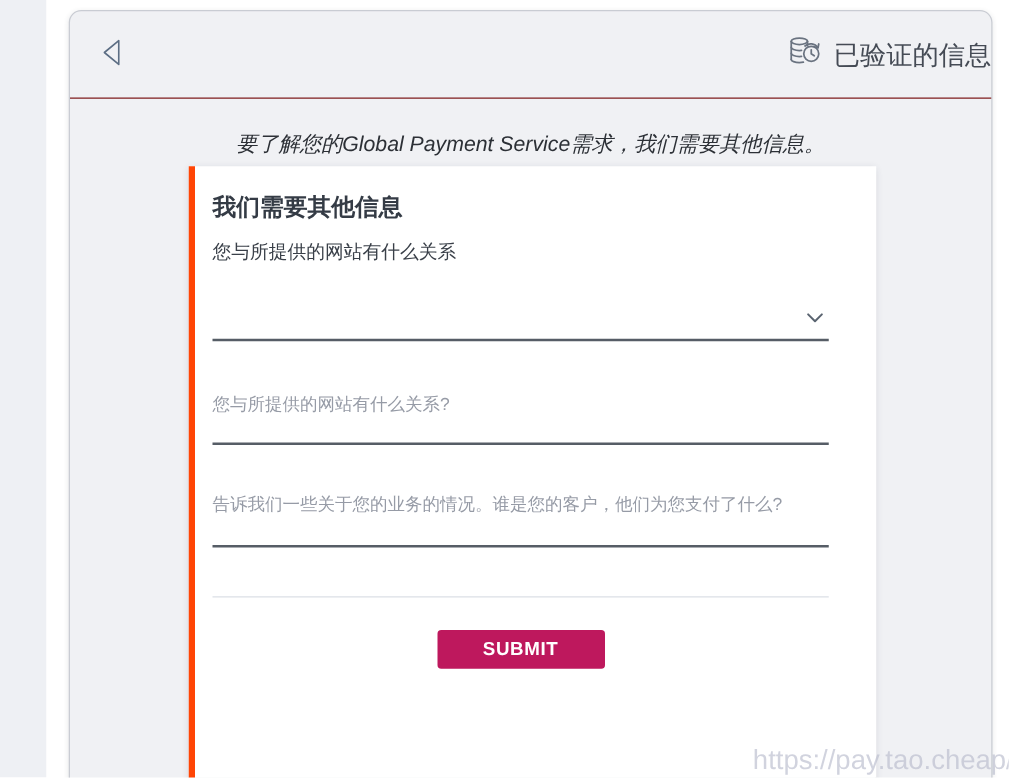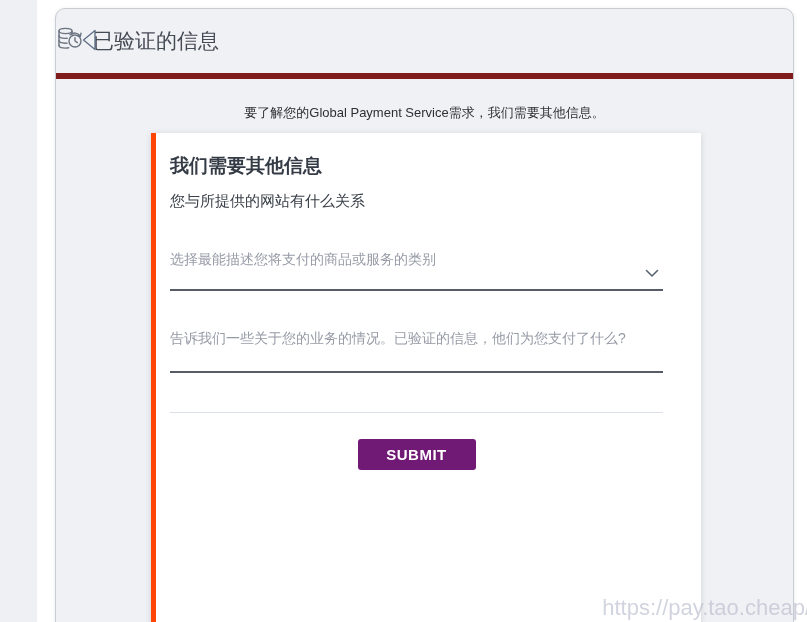--- a/index.html
+++ b/index.html
@@ -15,38 +15,38 @@
   }
   .panel {
     position: absolute; left: 55px; top: 8px; width: 739px; height: 790px;
     background: #f0f1f4;
     border: 1px solid #c9ccd3;
     border-radius: 10px;
     box-shadow: 0 1px 4px rgba(40,45,60,0.10);
   }
   .panel-header {
     position: relative; height: 70px;
-    border-bottom: 6px solid #7f1d1d;
-    display: flex; align-items: center; justify-content: flex-start;
+    border-bottom: 1px solid #7f1d1d;
+    display: flex; align-items: center; justify-content: flex-end;
   }
   .back-button {
     position: absolute; left: 20px; top: 50%;
     transform: translateY(-50%);
     width: 30px; height: 30px;
     background: transparent; border: none; cursor: pointer;
     display: flex; align-items: center; justify-content: center;
   }
   .header-title {
     display: flex; align-items: center; gap: 9px;
     font-size: 21px; color: #454b55;
   }
   .intro {
     margin-top: 25px;
     text-align: center;
-    font-size: 13px; color: #2c3036;
+    font-size: 17px; color: #2c3036; font-style: italic;
   }
   .card {
     position: absolute; left: 95px; top: 124px;
     width: 550px; height: 660px;
     background: #ffffff;
     border-left: 5px solid #ff4505;
     box-shadow: 0 1px 6px rgba(50,55,80,0.16);
     padding: 20px 38px 0 14px;
   }
   .card-title { font-size: 19px; font-weight: bold; color: #343b45; }
@@ -68,22 +68,22 @@
   .field-3 { margin-top: 38px; }
   .field-3 .field-line { height: 26px; }
   .chevron { position: absolute; right: 4px; bottom: 9px; }
   .soft-divider {
     margin-top: 39px;
     border-top: 1px solid #dbe0e6;
   }
   .submit-button {
     display: block;
     margin: 26px auto 0 auto;
-    width: 118px; height: 31px;
-    background: #701a75; color: #ffffff;
+    width: 134px; height: 31px;
+    background: #be185d; color: #ffffff;
     border: none; border-radius: 3px;
     font-family: "Liberation Sans", "DejaVu Sans", sans-serif;
     font-size: 15px; font-weight: bold; letter-spacing: 0.5px;
     cursor: pointer;
   }
   .watermark {
     position: absolute; right: -4px; bottom: 1px;
     font-size: 22px; color: #b9bccd; opacity: 0.65;
     white-space: nowrap; z-index: 5; pointer-events: none;
   }
@@ -124,33 +124,36 @@
     </div>
   </div>
 
   <div class="intro">要了解您的Global Payment Service需求，我们需要其他信息。</div>
 
   <div class="card">
     <div class="card-title">我们需要其他信息</div>
     <div class="card-subtitle">您与所提供的网站有什么关系</div>
 
     <div class="field field-0">
-      <span class="field-label">选择最能描述您将支付的商品或服务的类别</span>
       <div class="field-line"></div>
       <span class="chevron">
         <svg width="14" height="9" viewBox="0 0 14 9">
           <path d="M1.5 1.5 L7 7 L12.5 1.5" fill="none" stroke="#5a6470" stroke-width="1.6" stroke-linecap="round" stroke-linejoin="round"></path>
         </svg>
       </span>
     </div>
 
 
+    <div class="field field-2">
+      <span class="field-label">您与所提供的网站有什么关系?</span>
+      <div class="field-line"></div>
+    </div>
 
     <div class="field field-3">
-      <span class="field-label">告诉我们一些关于您的业务的情况。已验证的信息，他们为您支付了什么?</span>
+      <span class="field-label">告诉我们一些关于您的业务的情况。谁是您的客户，他们为您支付了什么?</span>
       <div class="field-line"></div>
     </div>
 
     <div class="soft-divider"></div>
 
     <button class="submit-button">SUBMIT</button>
   </div>
 
 </div>
 

